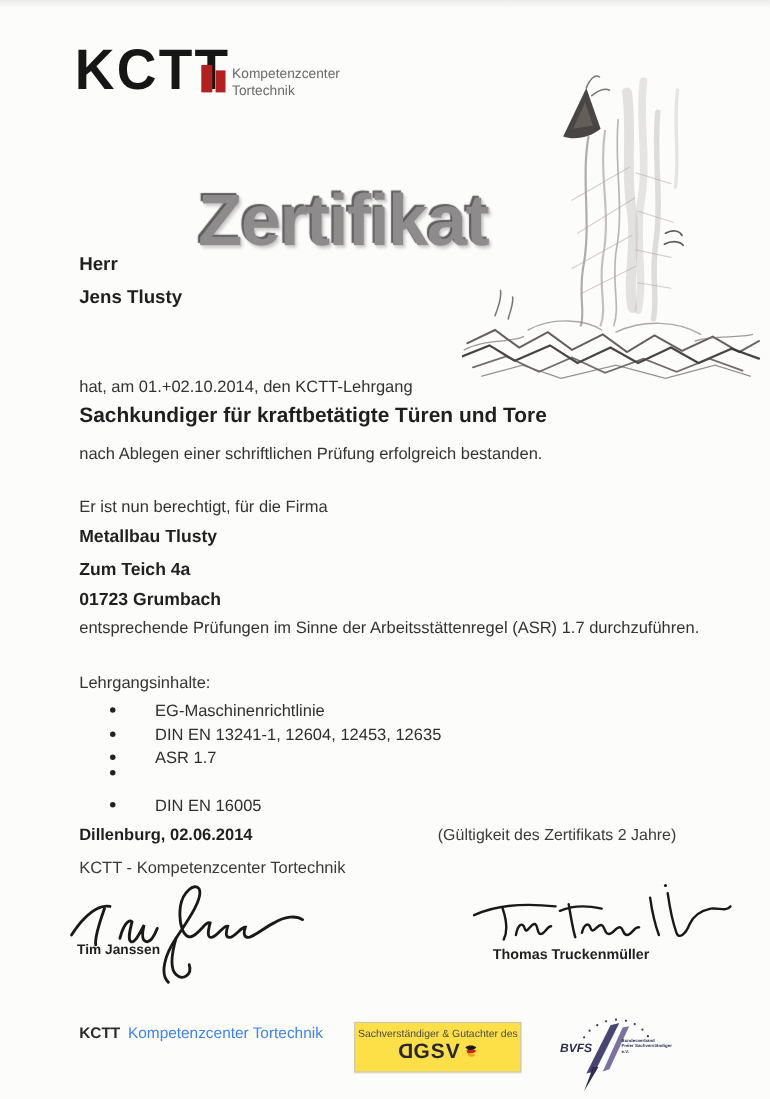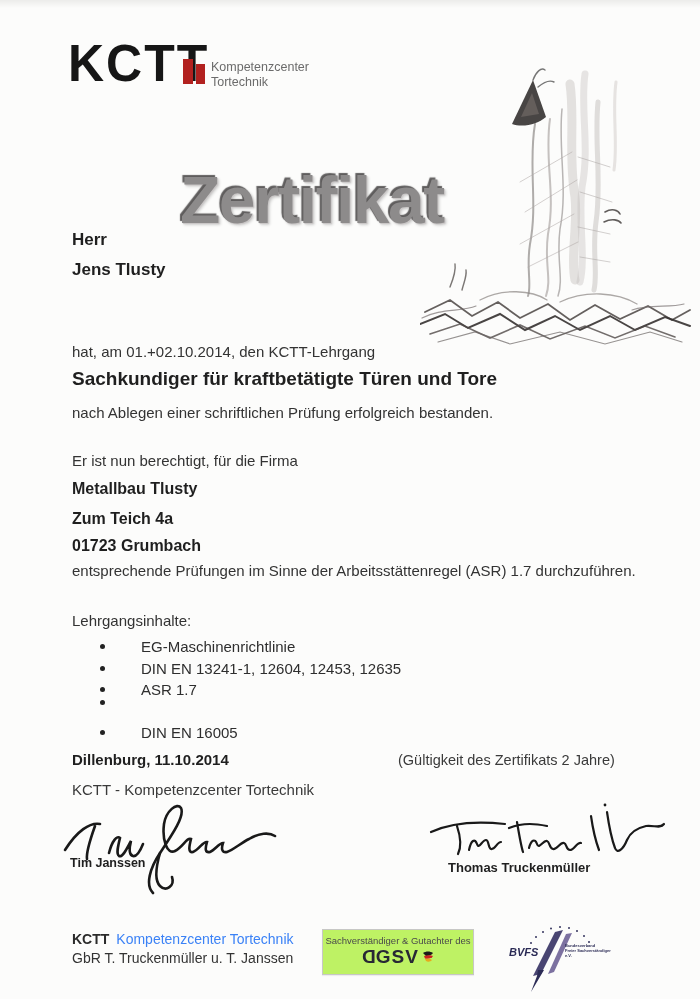--- a/index.html
+++ b/index.html
@@ -66,21 +66,21 @@
   .sig-name-right{left:448px;top:860px;font-size:13px;z-index:1;}
   .sig-svg{z-index:2;}
 
   
   .footer-line1{left:72px;top:931px;font-size:14px;color:#2b2b2b;}
   .footer-line1 .rest{margin-left:7px;font-weight:normal;color:#3b82f6;}
   .footer-line2{left:72px;top:950px;font-size:14px;color:#333;}
 
   .dgsv-box{
     left:322px;top:929px;width:150px;height:44px;
-    background:#bef264;border:1px solid #c7c7c5;
+    background:#fde047;border:1px solid #c7c7c5;
     text-align:center;box-shadow:0 1px 1px rgba(0,0,0,.06);
   }
   .dgsv-label{font-size:9.5px;color:#4a4a4a;margin-top:5px;}
   .dgsv-brandline{margin-top:1px;font-size:19px;font-weight:bold;color:#272834;letter-spacing:1px;line-height:1;}
   .mirror{display:inline-block;transform:scaleX(-1);}
   .dgsv-icon{vertical-align:-1px;margin-left:2px;}
 </style>
 </head>
 <body>
 
@@ -152,21 +152,21 @@
       <li>
           <span class="dot"></span>
         </li>
       <li>
           <span class="dot"></span>
           <span>DIN EN 16005</span>
         </li>
     </ul>
   </div>
 
-  <div class="abs t b place-date">Dillenburg, 11.10.2014</div>
+  <div class="abs t b place-date">Dillenburg, 02.06.2014</div>
   <div class="abs validity">(Gültigkeit des Zertifikats 2 Jahre)</div>
   <div class="abs issuer-line">KCTT - Kompetenzcenter Tortechnik</div>
 
   <svg class="abs sig-svg" style="left:55px;top:795px;" width="250" height="105" viewBox="0 0 250 105">
     <g fill="none" stroke="#191919" stroke-width="2.6" stroke-linecap="round">
       <path d="M10,55 C22,36 35,27 45,29 M40,31 C35,45 31,57 32,64"></path>
       <path d="M54,58 C57,46 62,40 65,43 C63,51 61,59 64,61 C68,63 73,51 76,46 C74,54 74,60 78,61 C82,62 86,54 88,49"></path>
       <path d="M98,98 C90,90 95,73 105,58 C117,40 130,21 126,13 C122,7 111,16 109,29 C107,45 112,60 120,56 C128,52 132,42 136,44 C134,52 133,58 138,57 C144,55 148,46 152,47 C150,54 150,58 155,57 C160,55 164,48 168,48 C166,54 167,58 172,57 C178,55 186,48 194,44 C204,38 214,37 220,41"></path>
       <path d="M105,58 C101,72 99,85 105,91 C111,97 120,91 117,82"></path>
     </g>
@@ -182,21 +182,20 @@
       <path d="M104,50 C106,42 110,40 112,46 C114,52 118,42 122,43 C125,44 124,50 128,51 C132,52 135,44 139,45 C142,46 141,52 145,52 C149,52 152,44 156,45"></path>
       <path d="M166,18 C168,32 171,44 174,52 M182,14 C184,28 187,42 190,50 C192,56 198,52 202,42 C205,35 212,30 221,28 C229,27 235,31 239,26"></path>
       <circle cx="180" cy="7" r="1.4" fill="#191919" stroke="none"></circle>
     </g>
   </svg>
   <div class="abs t b sig-name-right">Thomas Truckenmüller</div>
 
   <div class="abs b footer-line1">
     <span>KCTT</span><span class="rest">Kompetenzcenter Tortechnik</span>
   </div>
-  <div class="abs footer-line2">GbR T. Truckenmüller u. T. Janssen</div>
 
   <div class="abs dgsv-box">
     <div class="dgsv-label">Sachverständiger &amp; Gutachter des</div>
     <div class="dgsv-brandline">
       <span class="mirror">D</span><span>GSV</span><svg class="dgsv-icon" width="14" height="14" viewBox="0 0 14 14">
           <path d="M2,3 C5,1 9,1 12,3 C11,5 8,6 5,6 Z" fill="#1a1a1a"></path>
           <path d="M3,6 C6,5 10,5 12,6 C11,8.5 7,9 4,8.5 Z" fill="#cc2222"></path>
           <path d="M4,9 C7,8.5 10,9 11,10 C9.5,12 6.5,12 5,11 Z" fill="#e8a81c"></path>
         </svg>
     </div>

